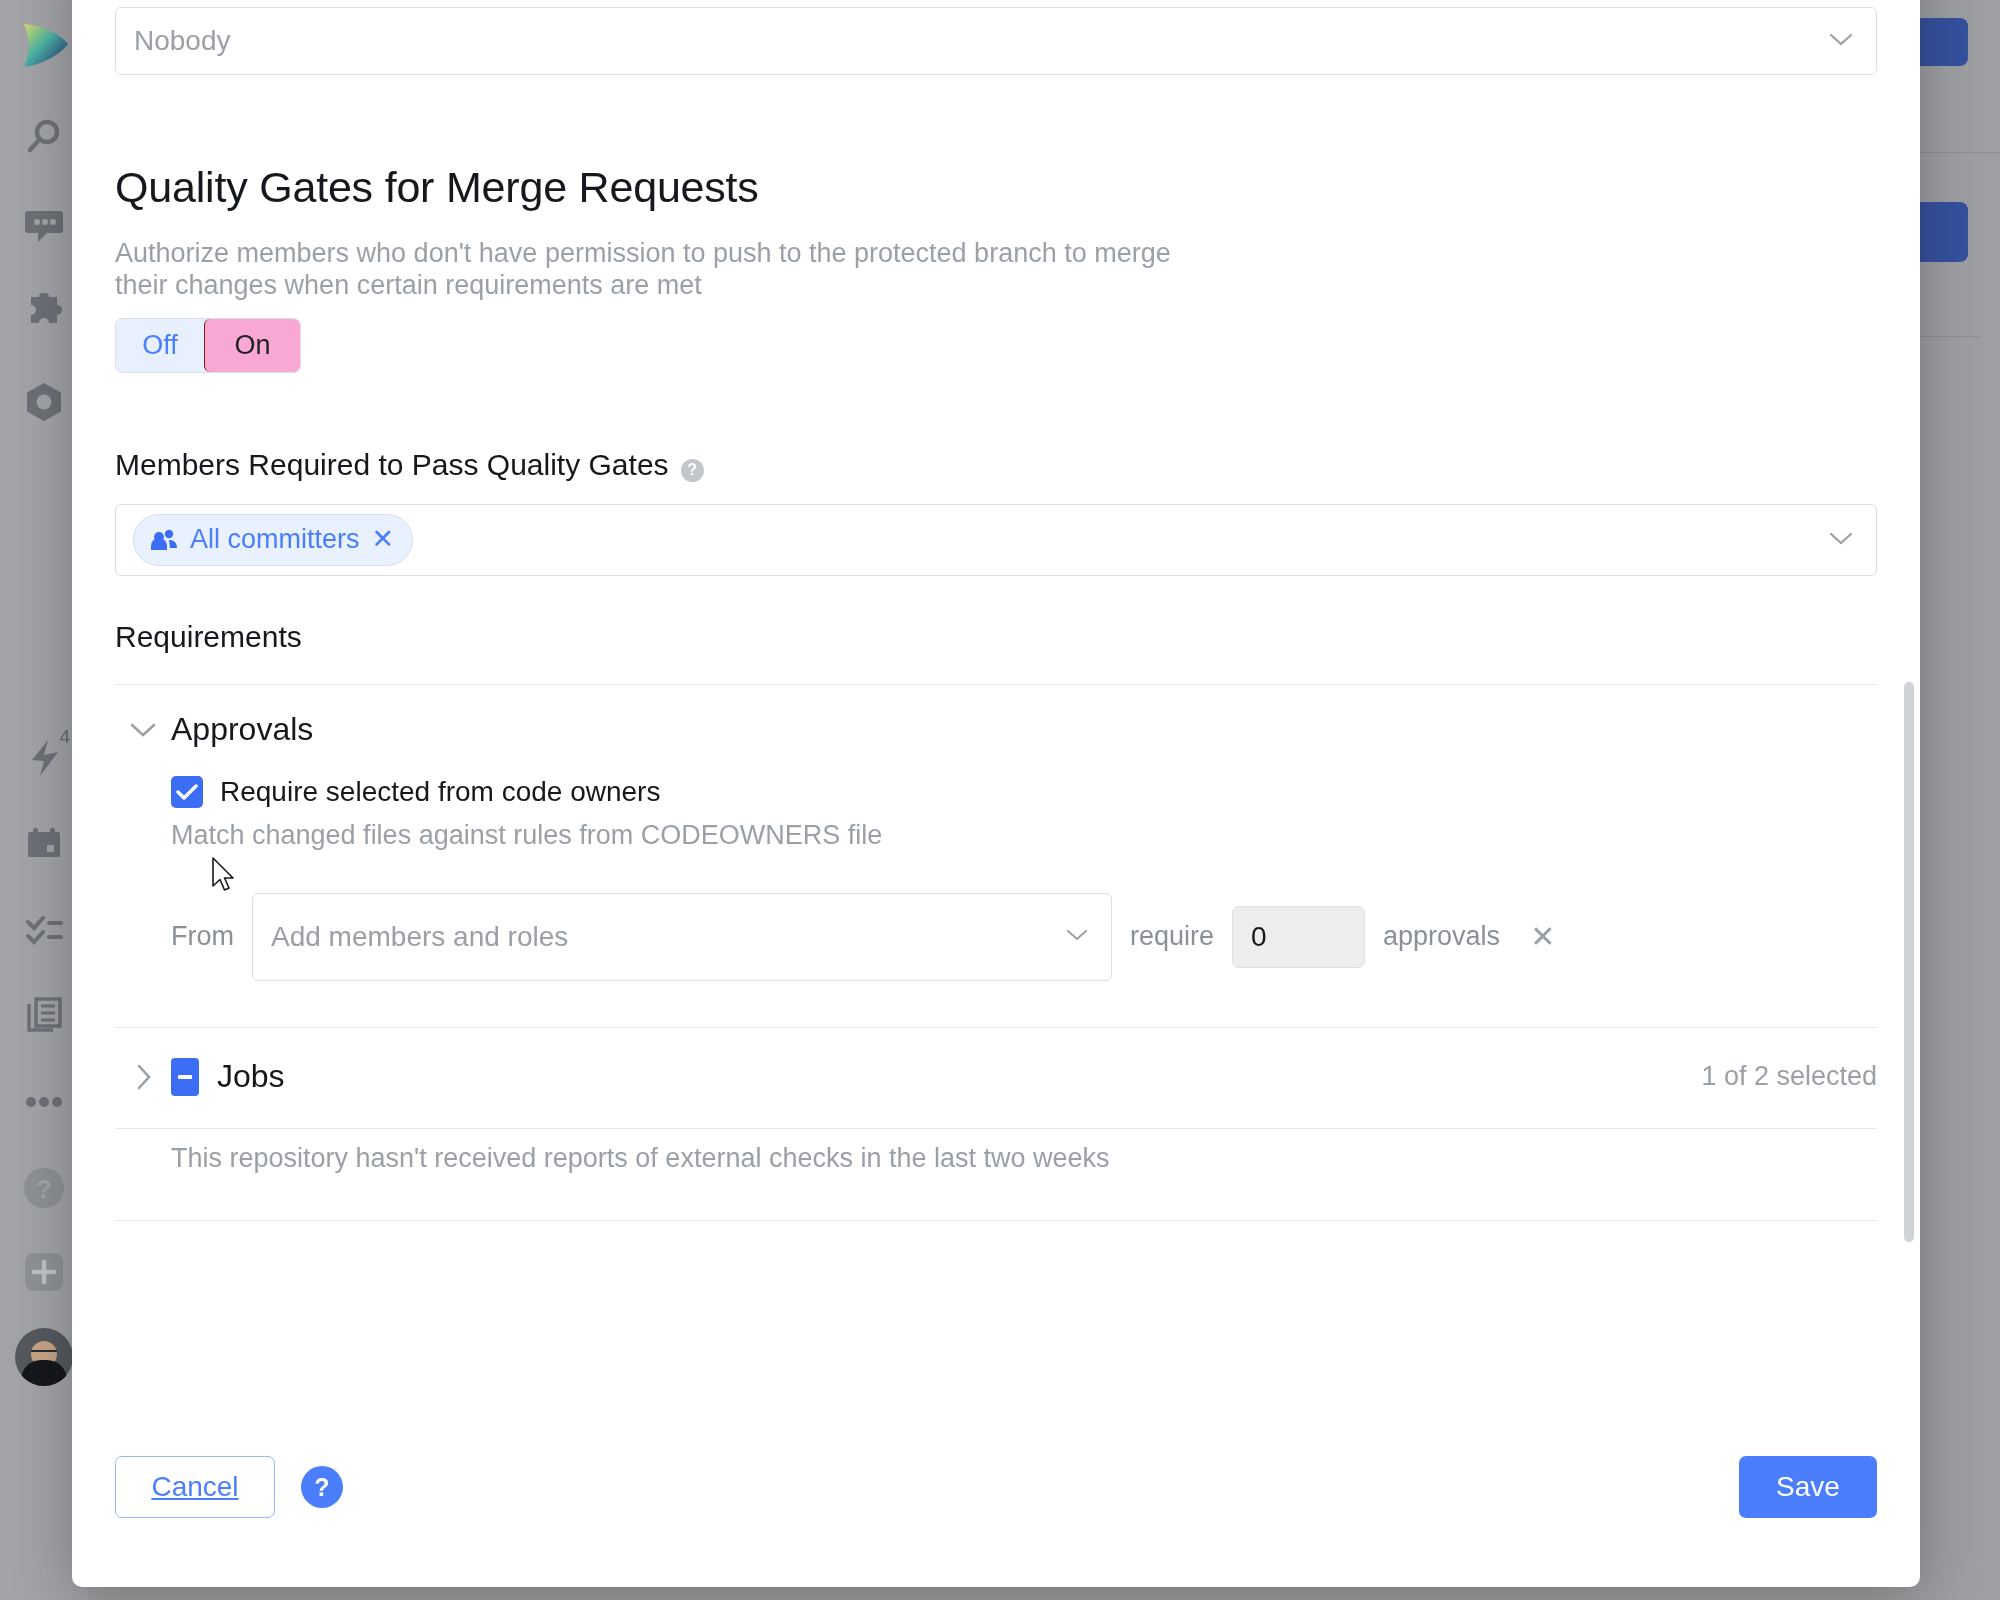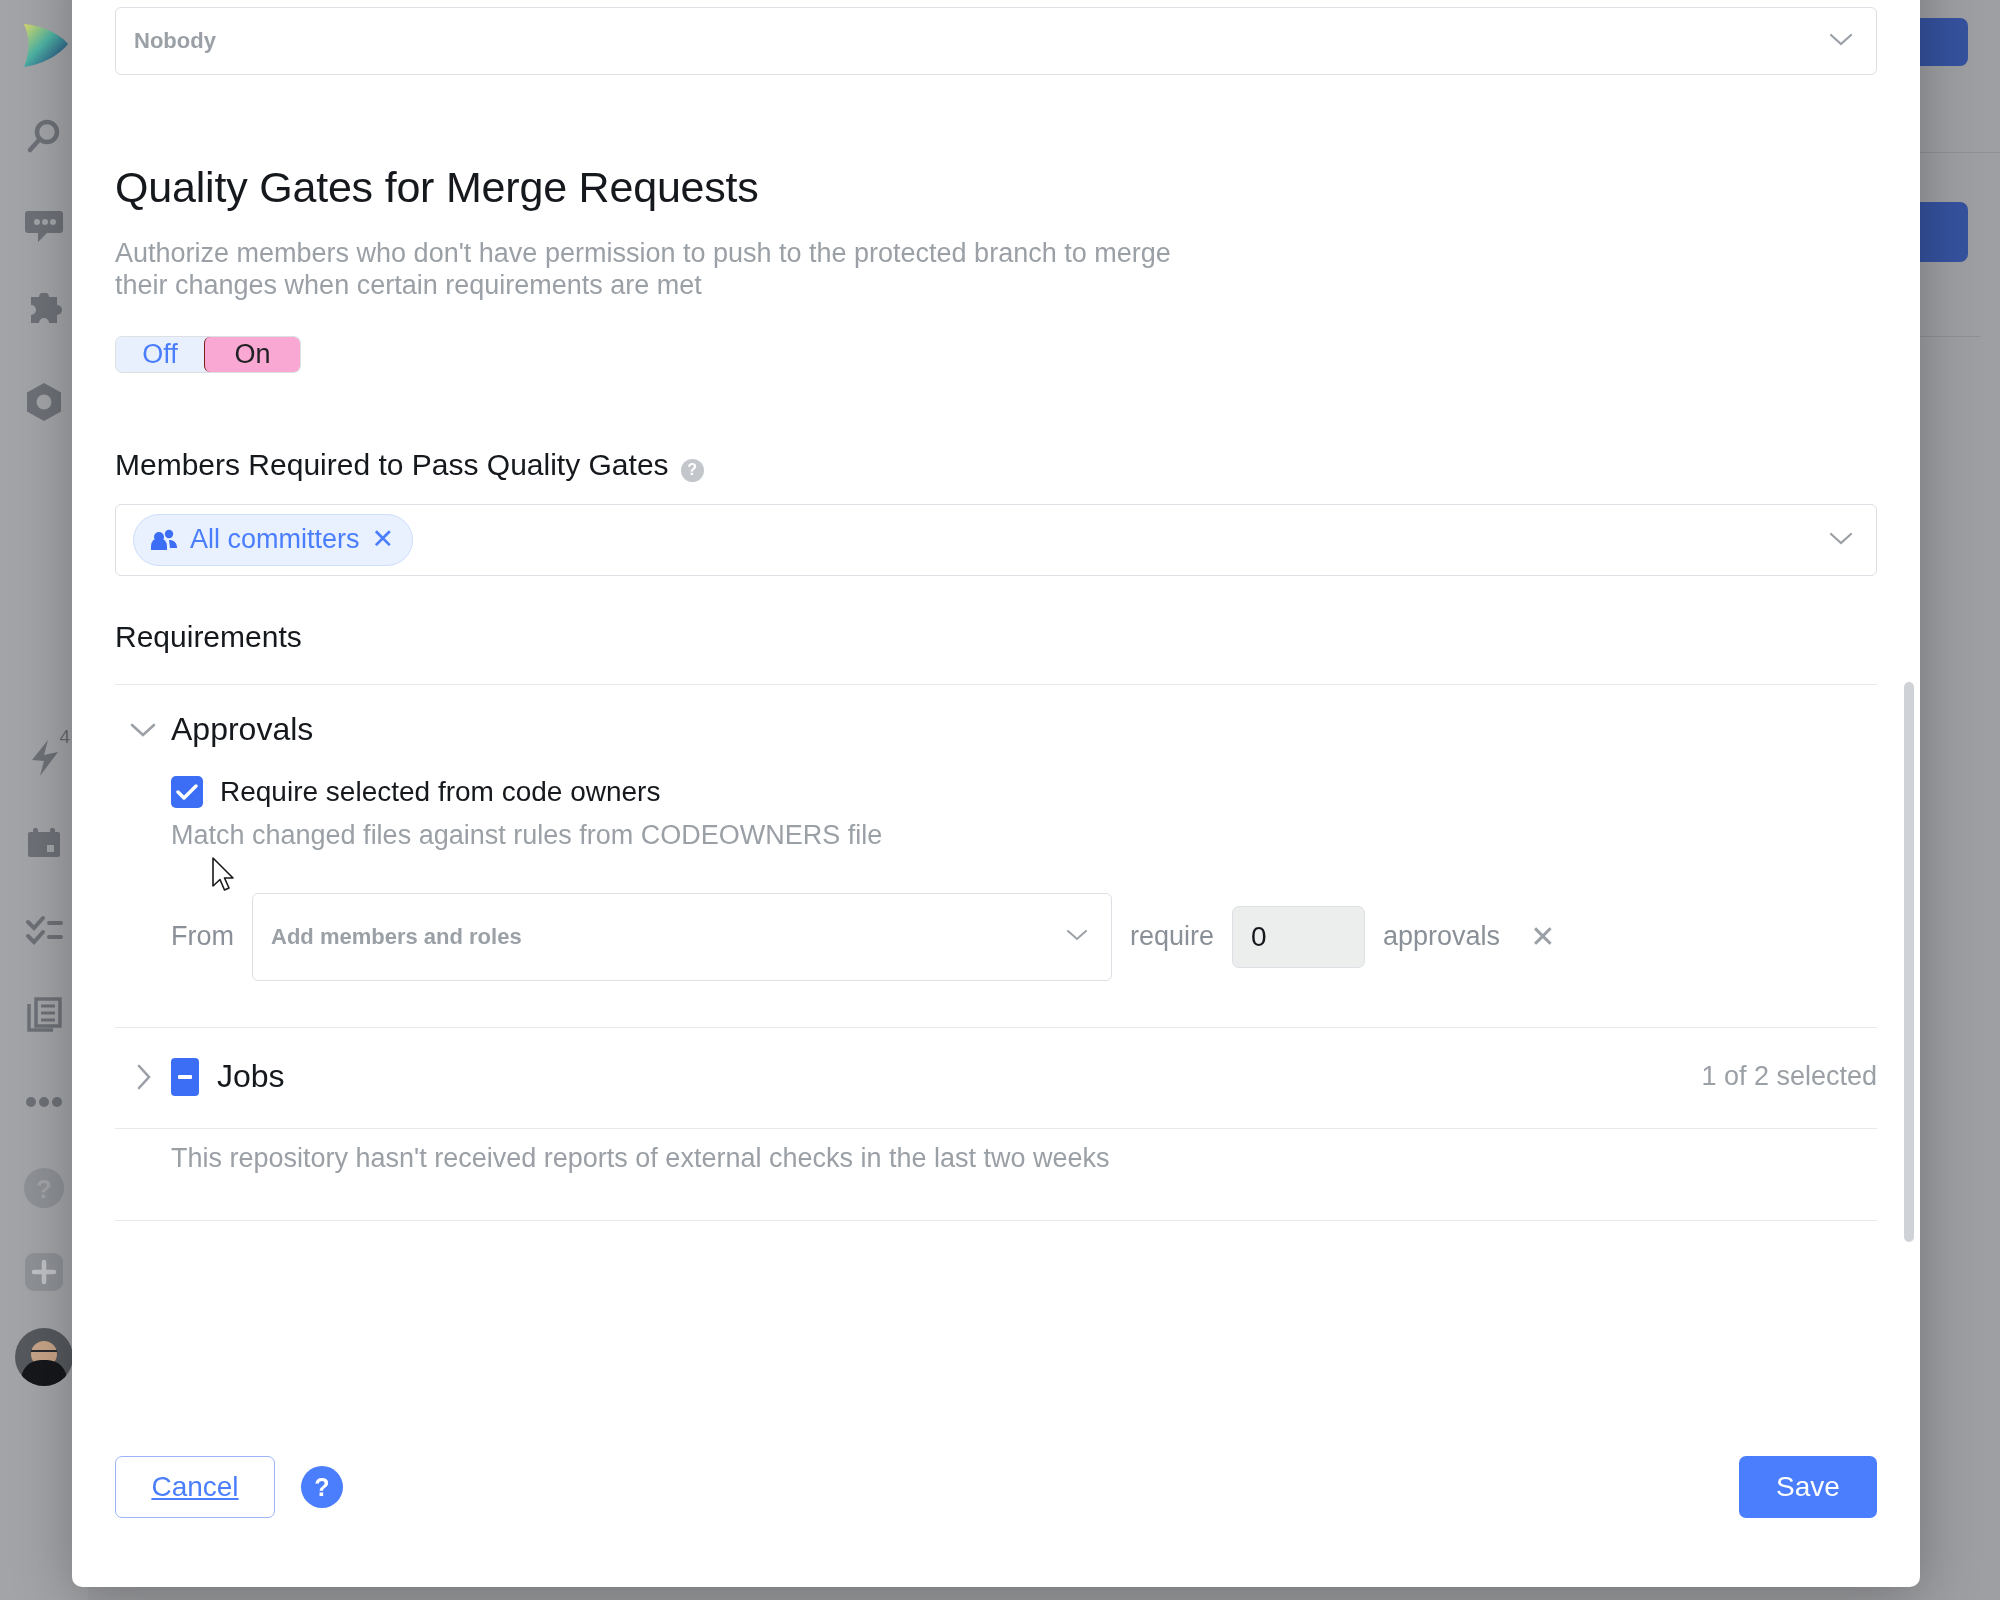--- a/index.html
+++ b/index.html
@@ -100,22 +100,21 @@
     border: 1px solid #dcdfe4;
     border-radius: 6px;
     background: #fff;
     height: 68px;
     display: flex; align-items: center;
     padding: 0 18px;
     position: relative;
   }
   .select-box .ph {
     color: #9aa0a6;
-    font-size: 22px;
-    font-weight: bold;
+    font-size: 28px;
   }
   .chev-down {
     position: absolute; right: 22px; top: 50%;
     transform: translateY(-50%);
     color: #9aa0a6;
   }
 
   #assignee-select { margin-top: 65px; }
 
   h1#qg-title {
@@ -128,27 +127,27 @@
   p#qg-desc {
     margin-top: 26px;
     font-size: 27px;
     line-height: 1.18;
     color: #9aa0a6;
     max-width: 1090px;
   }
 
   
   #toggle-group {
-    margin-top: 34px;
+    margin-top: 16px;
     display: inline-flex;
     border: 1px solid #dcdfe4;
     border-radius: 7px;
     overflow: hidden;
     background: #e8f0fe;
-    height: 37px;
+    height: 55px;
   }
   .seg {
     display: flex; align-items: center; justify-content: center;
     width: 88px; height: 100%;
     font-size: 27px;
   }
   .seg.off { color: #4a7efc; background: #e8f0fe; }
   .seg.on  { color: #202124; background: #f9a8d4; border-radius: 6px;
              border-left: 1px solid #7f1d1d; width: 96px; }
 

